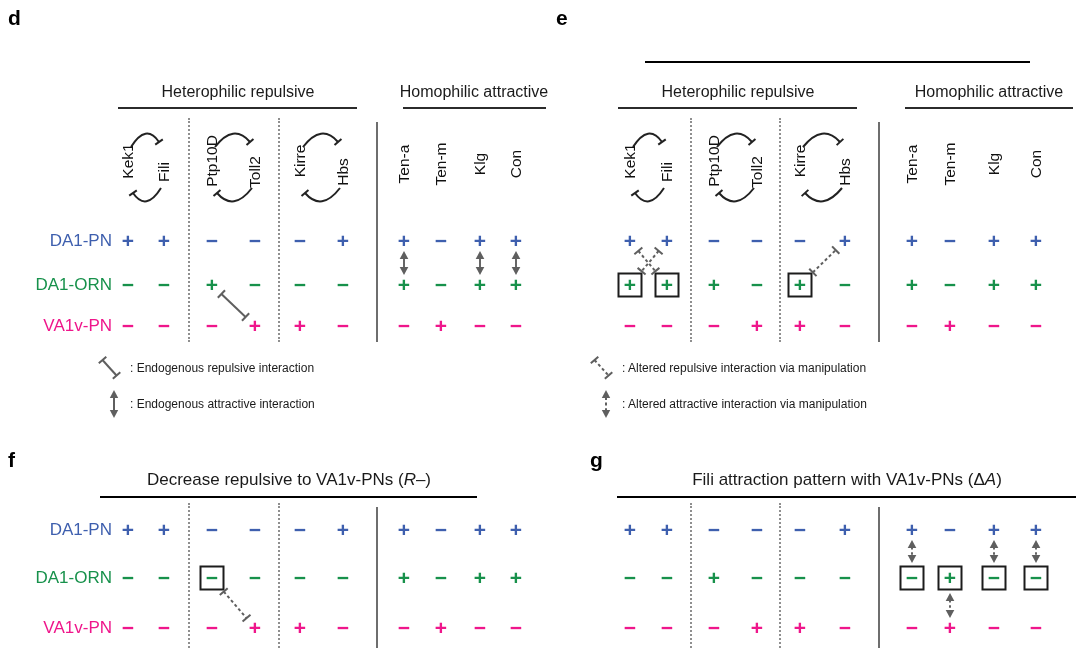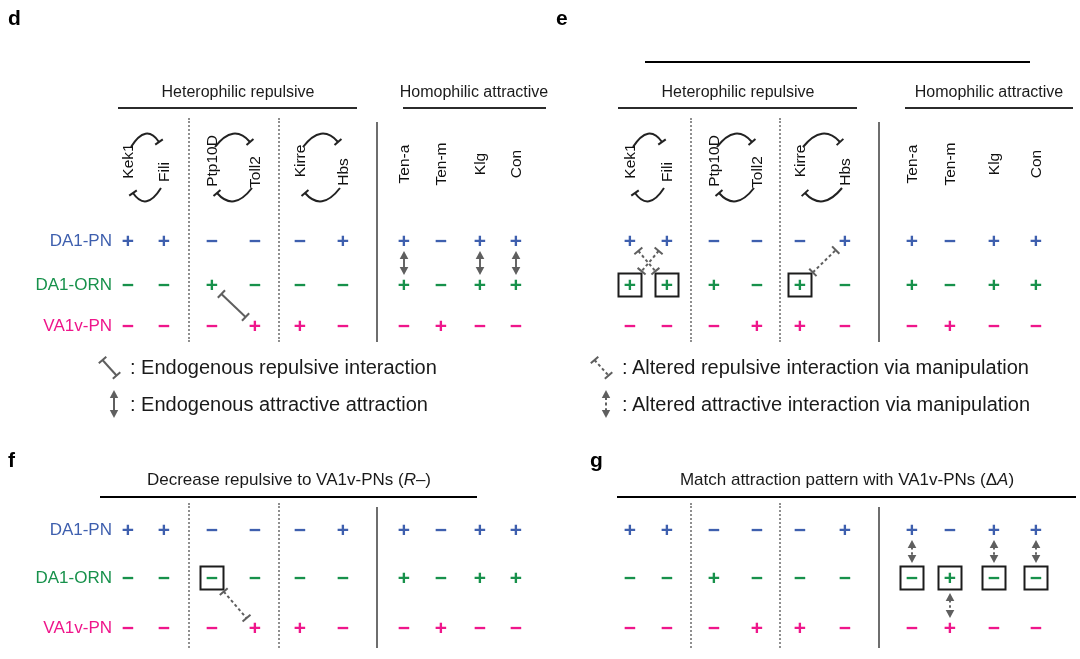--- a/index.html
+++ b/index.html
@@ -12,21 +12,21 @@
   .ghead{font-size:16px;white-space:nowrap;transform:translateX(-50%);}
   .uline{background:#2b2b2b;height:1.6px;}
   .tline{background:#000;height:2.4px;}
   .rowlabel{font-size:17px;font-weight:500;text-align:right;width:112px;white-space:nowrap;transform:translateY(-50%);}
   .sign{font-size:21px;font-weight:600;transform:translate(-50%,-52%);line-height:1;white-space:pre;}
   .rotlabel{font-size:15.5px;color:#111;white-space:nowrap;transform:translate(-50%,-50%) rotate(-90deg);}
   .dotted-sep{width:0;border-left:2px dotted #8f8f8f;}
   .solid-sep{width:2px;background:#6e6e6e;}
   .mbox{width:25px;height:25px;border:2.6px solid #1c1c1c;box-sizing:border-box;transform:translate(-50%,-50%);background:transparent;}
   .legend-row{display:flex;align-items:center;gap:6px;}
-  .legend-text{font-size:20px;white-space:nowrap;}
+  .legend-text{font-size:12px;white-space:nowrap;}
   svg{overflow:visible;}
 </style>
 </head>
 <body>
 
 <div class="canvas">
 
   <div id="gen" class="abs" style="left:0;top:0;width:1080px;height:659px;">
       <div class="abs dotted-sep" style="left: 188px; top: 118px; height: 224px;"></div>
       <div class="abs dotted-sep" style="left: 278px; top: 118px; height: 224px;"></div>
@@ -282,21 +282,21 @@
   <div class="abs panel-letter" style="left:590px;top:448px;">g</div>
 
   <div class="abs tline" style="left:645px;top:61px;width:385px;"></div>
 
   <div class="abs ptitle" style="left:289px;top:470px;">
     <span>Decrease repulsive to VA1v-PNs (</span><span class="it">R</span><span>–)</span>
   </div>
   <div class="abs tline" style="left:100px;top:496px;width:377px;"></div>
 
   <div class="abs ptitle" style="left:847px;top:470px;">
-    <span>Match attraction pattern with VA1v-PNs (Δ</span><span class="it">A</span><span>)</span>
+    <span>Fili attraction pattern with VA1v-PNs (Δ</span><span class="it">A</span><span>)</span>
   </div>
   <div class="abs tline" style="left:617px;top:496px;width:459px;"></div>
 
   <div class="abs ghead" style="left:238px;top:83px;">Heterophilic repulsive</div>
   <div class="abs uline" style="left:118px;top:107px;width:239px;"></div>
   <div class="abs ghead" style="left:474px;top:83px;">Homophilic attractive</div>
   <div class="abs uline" style="left:403px;top:107px;width:143px;"></div>
 
   <div class="abs ghead" style="left:738px;top:83px;">Heterophilic repulsive</div>
   <div class="abs uline" style="left:618px;top:107px;width:239px;"></div>
@@ -317,21 +317,21 @@
       <path d="M10.3 4.7 L2.8 11.3 M24.3 20.2 L16.8 26.8" stroke="#5f5f5f" stroke-width="2" fill="none"></path>
     </svg>
     <span class="legend-text">: Endogenous repulsive interaction</span>
   </div>
   <div class="abs legend-row" style="left:104px;top:389px;">
     <svg width="20" height="30">
       <line x1="10" y1="8" x2="10" y2="22" stroke="#5f5f5f" stroke-width="2"></line>
       <polygon points="10,1 5.8,9 14.2,9" fill="#5f5f5f"></polygon>
       <polygon points="10,29 5.8,21 14.2,21" fill="#5f5f5f"></polygon>
     </svg>
-    <span class="legend-text">: Endogenous attractive attraction</span>
+    <span class="legend-text">: Endogenous attractive interaction</span>
   </div>
 
   <div class="abs legend-row" style="left:596px;top:389px;">
     <svg width="20" height="30">
       <line x1="10" y1="8" x2="10" y2="22" stroke="#5f5f5f" stroke-width="2" stroke-dasharray="3,2.6"></line>
       <polygon points="10,1 5.8,9 14.2,9" fill="#5f5f5f"></polygon>
       <polygon points="10,29 5.8,21 14.2,21" fill="#5f5f5f"></polygon>
     </svg>
     <span class="legend-text">: Altered attractive interaction via manipulation</span>
   </div>

